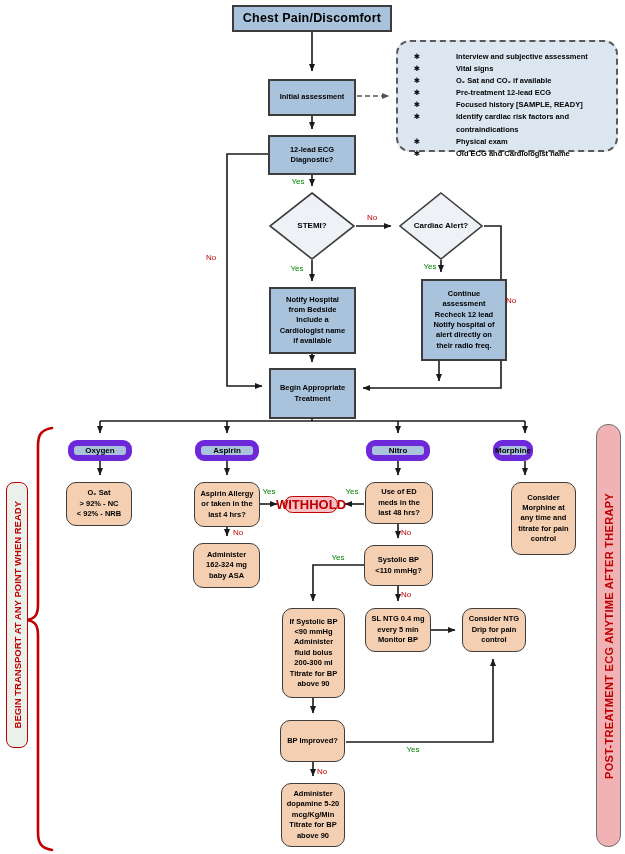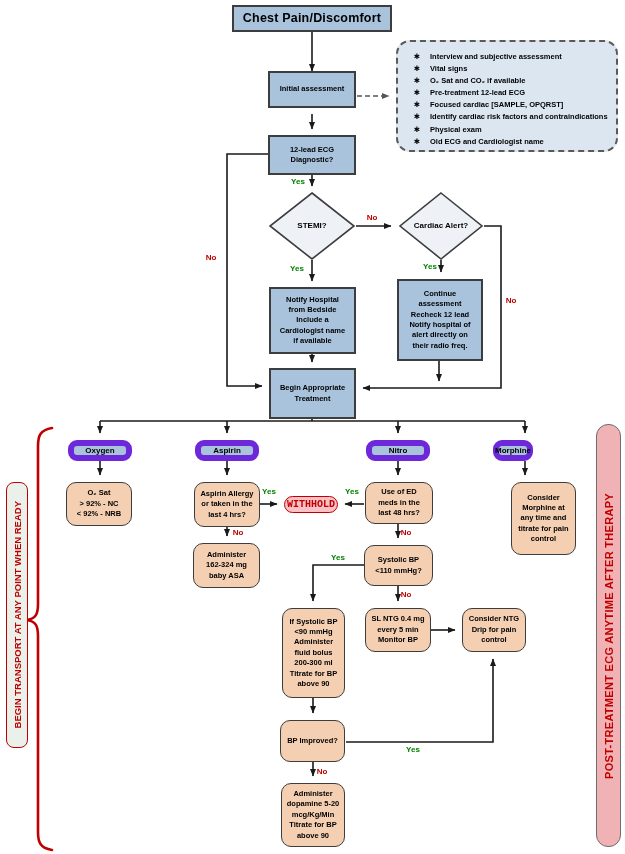--- a/index.html
+++ b/index.html
@@ -6,33 +6,33 @@
   #canvas{position:relative;width:625px;height:854px;background:#ffffff;overflow:hidden;
           font-family:"Liberation Sans","DejaVu Sans",sans-serif;}
   svg.layer{position:absolute;left:0;top:0;z-index:1;}
   .n{position:absolute;z-index:2;display:flex;align-items:center;justify-content:center;
      text-align:center;font-weight:bold;color:#000;font-size:7.5px;line-height:1.38;
      white-space:pre-line;box-sizing:border-box;}
   .blue{background:#a9c3dd;border:2px solid #3d3d3d;}
   .hdr{background:#a9c3dd;border:6px solid #6d28d9;border-radius:9px;font-size:8px;}
   .tan{background:#f4cfb2;border:1.6px solid #3d3d3d;border-radius:10px;}
   .title{font-size:12.5px;letter-spacing:.2px;}
-  .wh{background:#f7c1c6;border:1.8px solid #c00000;border-radius:9px;color:#c00000;font-size:10px;font-family:Liberation Mono, monospace;}
+  .wh{background:#f7c1c6;border:1.8px solid #c00000;border-radius:9px;color:#c00000;font-size:13px;}
   .diamond{background:transparent;border:none;}
   .diamond svg{position:absolute;left:0;top:0;}
   .diamond span{position:relative;z-index:2;font-size:8px;}
-  .lbl{position:absolute;z-index:3;font-size:8px;font-weight:bold;transform:translate(-50%,-50%);
+  .lbl{position:absolute;z-index:3;font-size:8px;font-weight:normal;transform:translate(-50%,-50%);
        white-space:nowrap;}
   .yes{color:#008000;}
   .no{color:#c00000;}
   .bullets{position:absolute;z-index:2;background:#dce6f1;border:2px dashed #595959;
            border-radius:14px;box-sizing:border-box;padding:9px 6px 6px 6px;}
   .brow{display:flex;align-items:flex-start;font-size:7.5px;font-weight:bold;line-height:12.1px;}
   .bast{width:26px;text-align:center;flex:none;}
-  .btxt{flex:1;text-align:left;}
+  .btxt{flex:1;text-align:left;margin-left:26px;}
   .vside{position:absolute;z-index:2;display:flex;align-items:center;justify-content:center;
          box-sizing:border-box;font-weight:bold;}
   .vside span{writing-mode:vertical-rl;transform:rotate(180deg);white-space:nowrap;}
   .left-note{background:#eaf0ea;border:1.6px solid #c00000;border-radius:8px;color:#c00000;
              font-size:9.5px;}
   .right-note{background:#f0b2b4;border:1.5px solid #6e6e6e;border-radius:12px;color:#c00000;
               font-size:11px;letter-spacing:.3px;}
 </style>
 </head>
 <body>
@@ -79,42 +79,42 @@
       <path d="M313,698 V713" marker-end="url(#arw)"></path>
       <path d="M346,742 H493 V659" marker-end="url(#arw)"></path>
       <path d="M313,762 V776" marker-end="url(#arw)"></path>
     </g>
     <path d="M357,96 H389" stroke="#555555" stroke-width="1.6" stroke-dasharray="5,3" fill="none" marker-end="url(#arwg)"></path>
     <path d="M52,428 C40,430 38,436 38,446 L38,604 C38,614 36,619 26,620 C36,621 38,626 38,636 L38,832 C38,842 40,848 52,850" stroke="#c00000" stroke-width="2.6" fill="none" stroke-linecap="round"></path>
   </svg>
 
   <div class="n blue title" style="left:232px;top:5px;width:160px;height:27px;">Chest Pain/Discomfort</div>
 
-  <div class="n blue" style="left:268px;top:71px;width:88px;height:37px;">Initial assessment</div>
+  <div class="n blue" style="left:268px;top:79px;width:88px;height:37px;">Initial assessment</div>
 
   <div class="bullets" style="left:396px;top:40px;width:222px;height:112px;">
     <div class="brow">
         <span class="bast">✱</span>
         <span class="btxt">Interview and subjective assessment</span>
       </div>
     <div class="brow">
         <span class="bast">✱</span>
         <span class="btxt">Vital signs</span>
       </div>
     <div class="brow">
         <span class="bast">✱</span>
         <span class="btxt">O₂ Sat and CO₂ if available</span>
       </div>
     <div class="brow">
         <span class="bast">✱</span>
         <span class="btxt">Pre-treatment 12-lead ECG</span>
       </div>
     <div class="brow">
         <span class="bast">✱</span>
-        <span class="btxt">Focused cardiac [SAMPLE, OPQRST]</span>
+        <span class="btxt">Focused history [SAMPLE, READY]</span>
       </div>
     <div class="brow">
         <span class="bast">✱</span>
         <span class="btxt">Identify cardiac risk factors and contraindications</span>
       </div>
     <div class="brow">
         <span class="bast">✱</span>
         <span class="btxt">Physical exam</span>
       </div>
     <div class="brow">
@@ -139,21 +139,21 @@
 Cardiologist name
 if available</div>
 
   <div class="n diamond" style="left:398px;top:192px;width:86px;height:68px;">
     <svg width="86" height="68">
       <polygon points="43,1 84,34 43,67 2,34" fill="#eef2f7" stroke="#3d3d3d" stroke-width="1.6"></polygon>
     </svg>
     <span>Cardiac Alert?</span>
   </div>
 
-  <div class="n blue" style="left:397px;top:279px;width:86px;height:82px;">Continue
+  <div class="n blue" style="left:421px;top:279px;width:86px;height:82px;">Continue
 assessment
 Recheck 12 lead
 Notify hospital of
 alert directly on
 their radio freq.</div>
 
   <div class="n blue" style="left:269px;top:368px;width:87px;height:51px;">Begin Appropriate
 Treatment</div>
 
   <div class="n hdr" style="left:68px;top:440px;width:64px;height:21px;">Oxygen</div>

